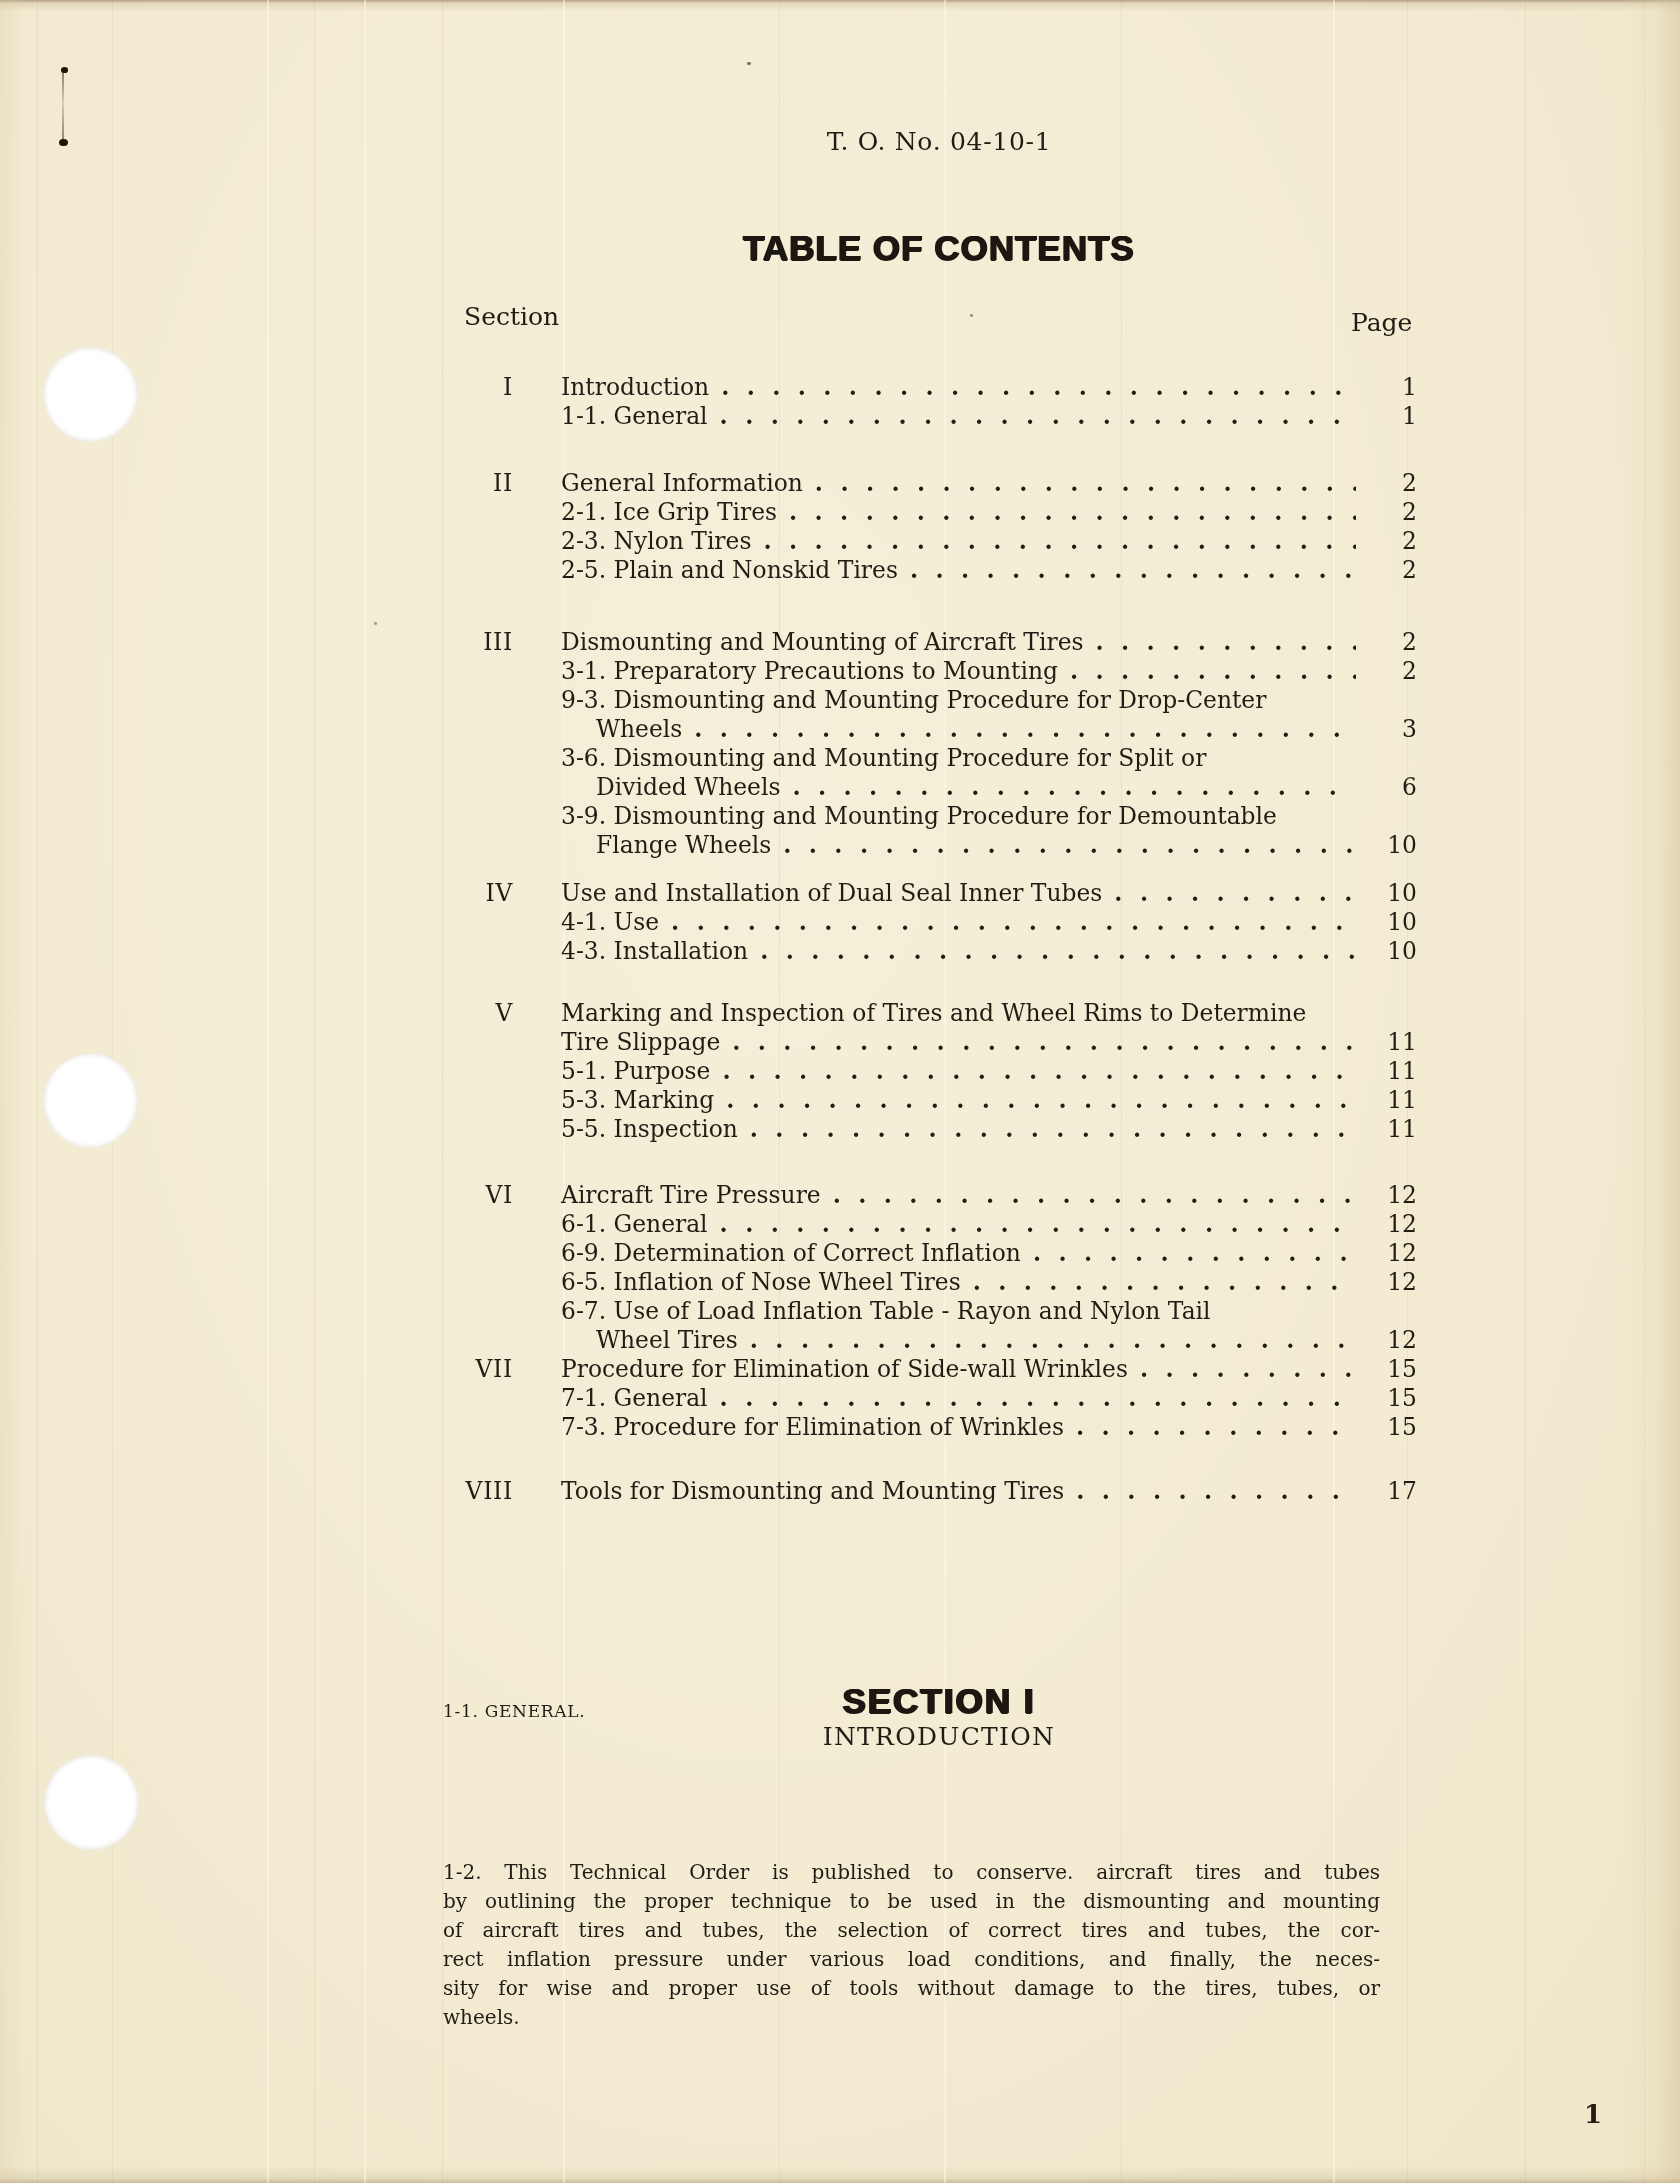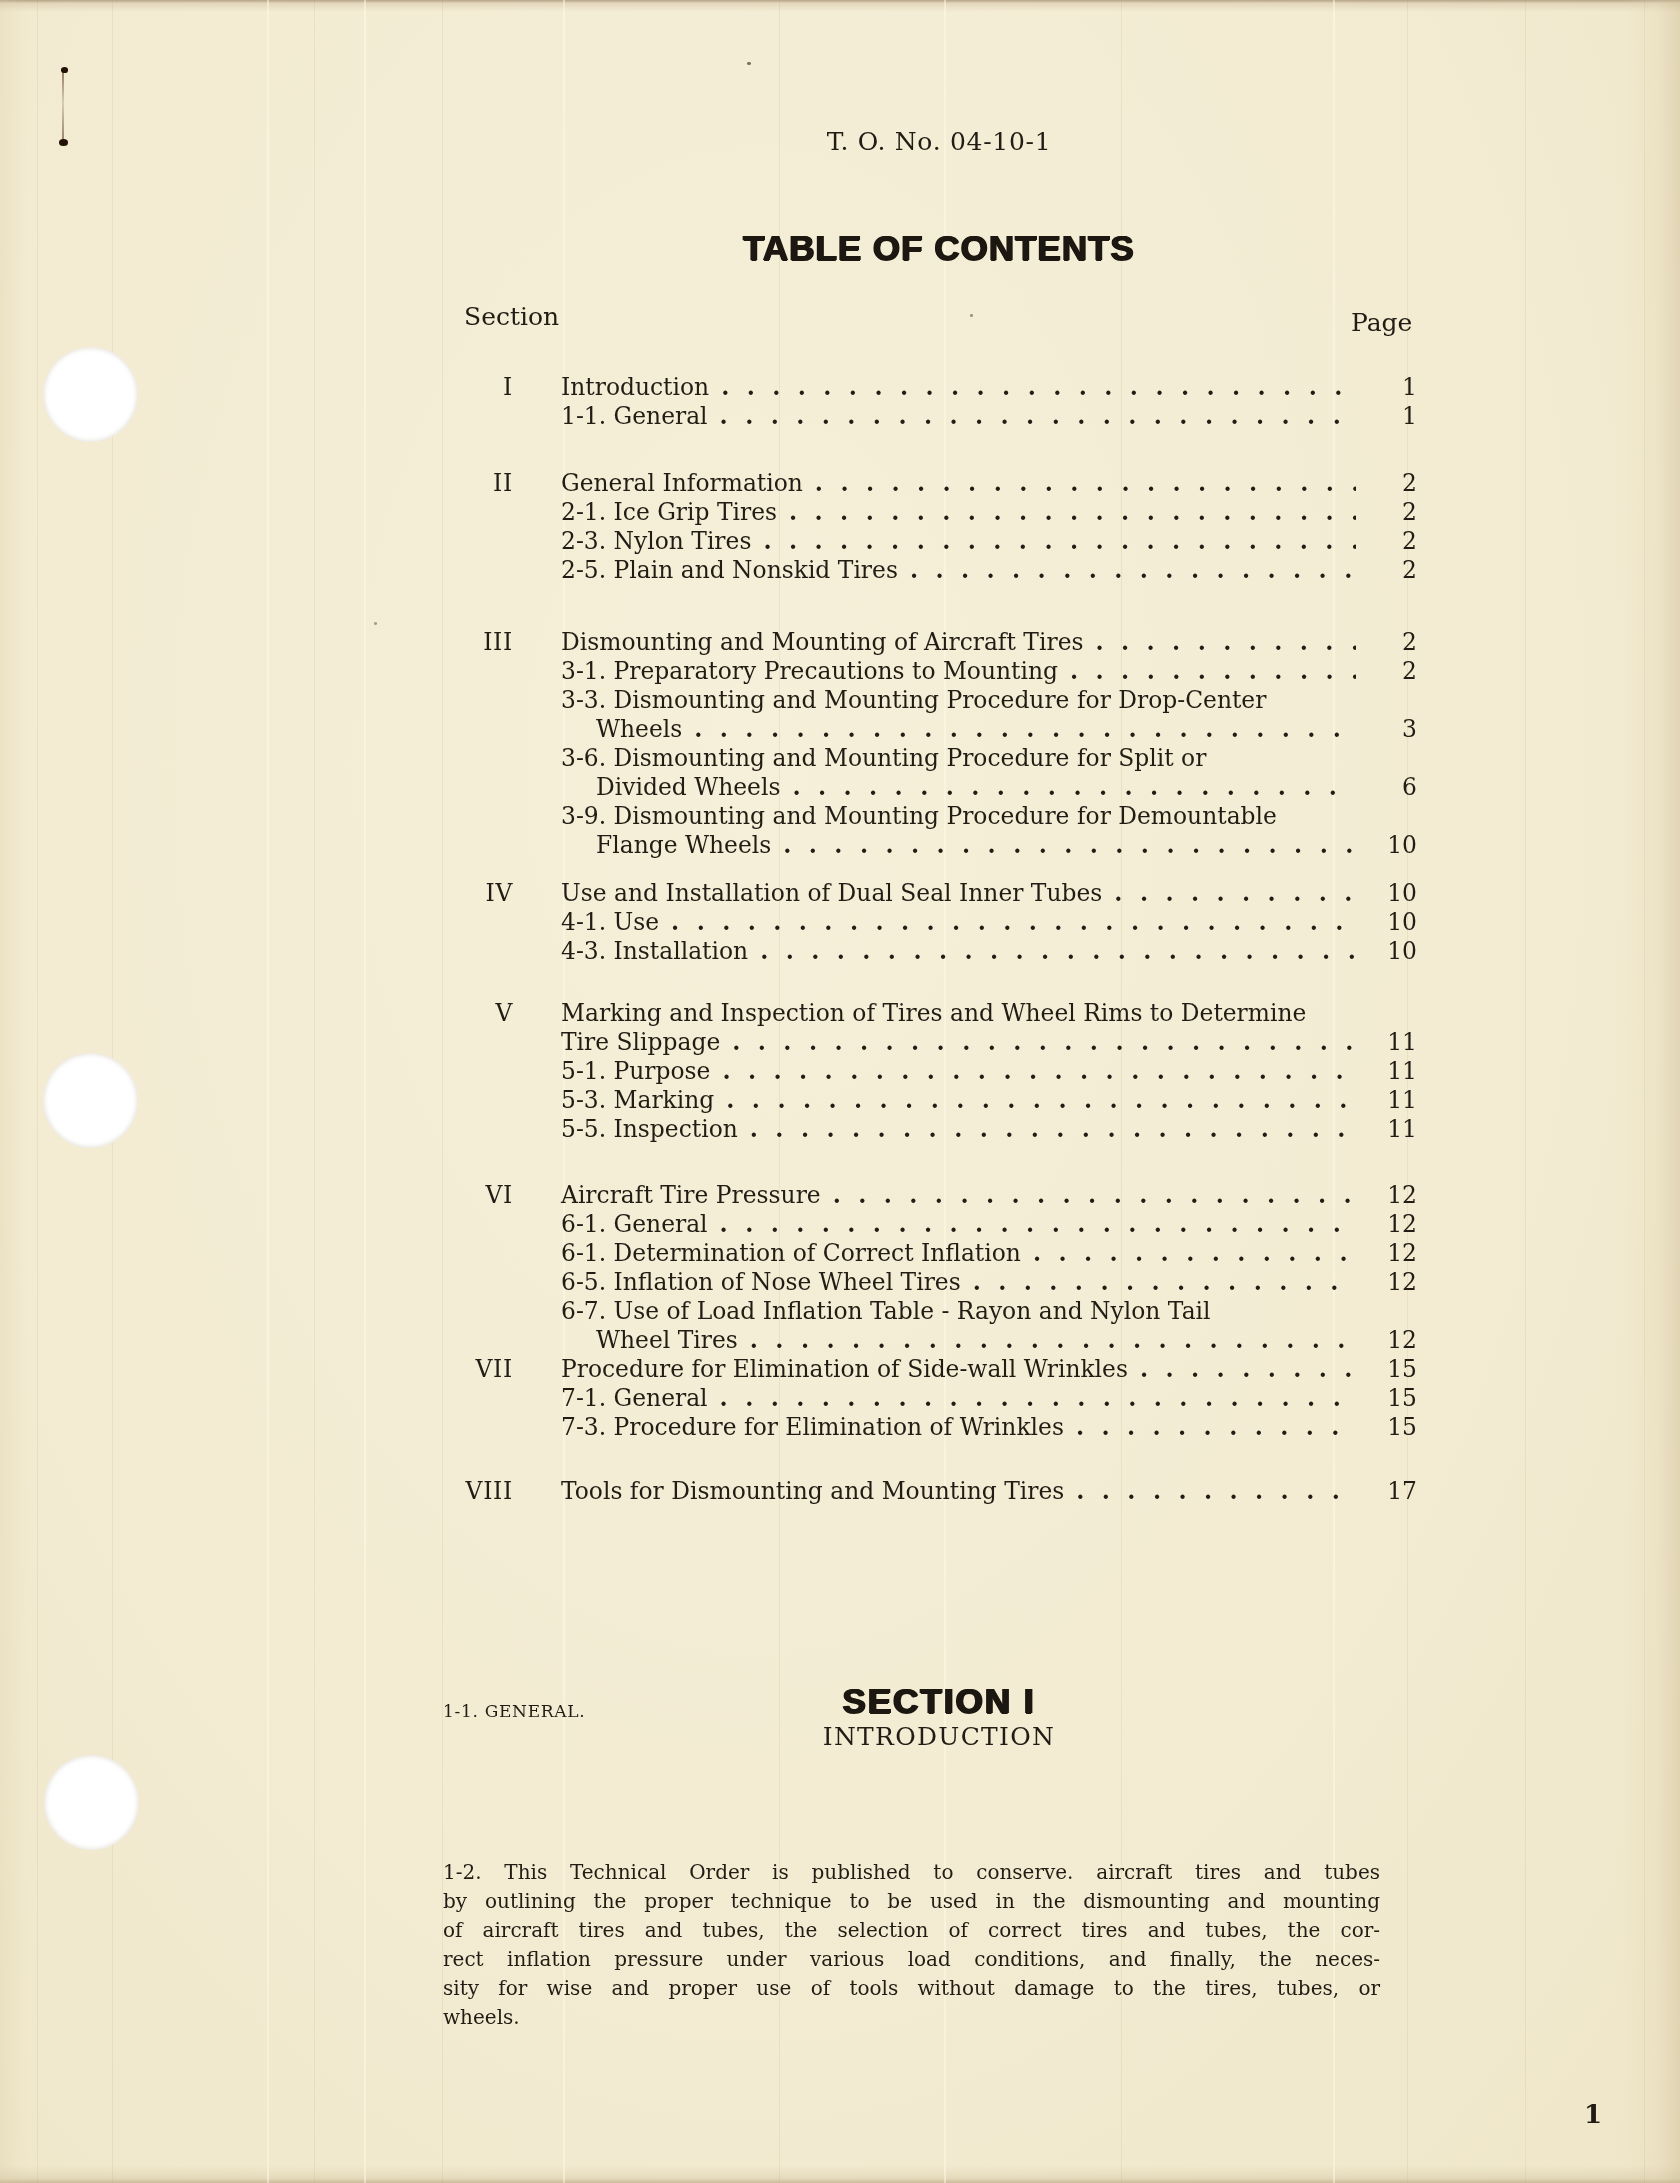--- a/index.html
+++ b/index.html
@@ -153,21 +153,21 @@
         <span class="pg">2</span>
       </div>
       <div class="toc-row">
         <span class="roman"></span>
         <span class="t">3-1. Preparatory Precautions to Mounting</span>
         <span class="leader">............................................................</span>
         <span class="pg">2</span>
       </div>
       <div class="toc-row">
         <span class="roman"></span>
-        <span class="t">3-3. Dismounting and Mounting Procedure for Drop-Center</span>
+        <span class="t">9-3. Dismounting and Mounting Procedure for Drop-Center</span>
       </div>
       <div class="toc-row cont">
         <span class="roman"></span>
         <span class="t">Wheels</span>
         <span class="leader">............................................................</span>
         <span class="pg">3</span>
       </div>
       <div class="toc-row">
         <span class="roman"></span>
         <span class="t">3-6. Dismounting and Mounting Procedure for Split or</span>
@@ -241,21 +241,21 @@
         <span class="pg">12</span>
       </div>
       <div class="toc-row">
         <span class="roman"></span>
         <span class="t">6-1. General</span>
         <span class="leader">............................................................</span>
         <span class="pg">12</span>
       </div>
       <div class="toc-row">
         <span class="roman"></span>
-        <span class="t">6-1. Determination of Correct Inflation</span>
+        <span class="t">6-9. Determination of Correct Inflation</span>
         <span class="leader">............................................................</span>
         <span class="pg">12</span>
       </div>
       <div class="toc-row">
         <span class="roman"></span>
         <span class="t">6-5. Inflation of Nose Wheel Tires</span>
         <span class="leader">............................................................</span>
         <span class="pg">12</span>
       </div>
       <div class="toc-row">

